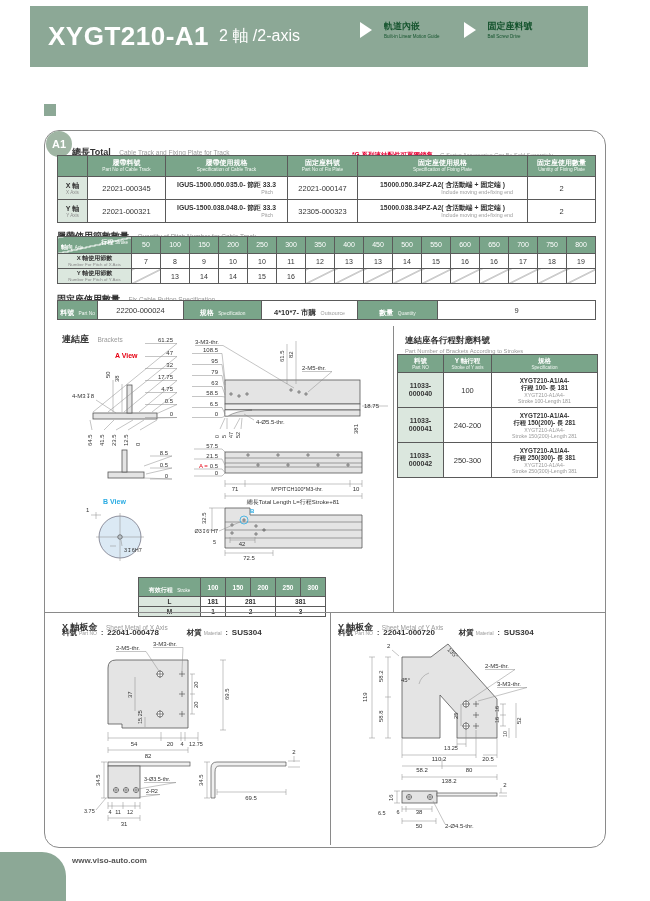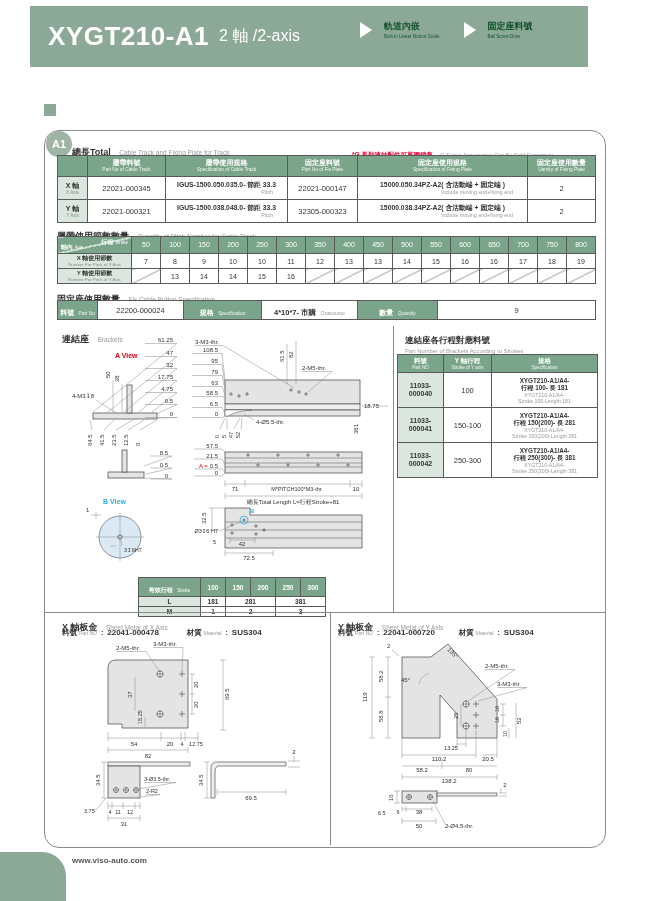--- a/index.html
+++ b/index.html
@@ -481,21 +481,21 @@
             <div class="sb">行程 100- 長 181</div>
             <div class="sg">XYGT210-A1/A4-</div>
             <div class="sg">Stroke 100-Length 181</div>
           </td>
     </tr>
     <tr style="height:35px">
       <td class="lg">
             <div class="pn">11033-</div>
             <div class="pn">000041</div>
           </td>
-      <td class="num">150-100</td>
+      <td class="num">240-200</td>
       <td>
             <div class="sb">XYGT210-A1/A4-</div>
             <div class="sb">行程 150(200)- 長 281</div>
             <div class="sg">XYGT210-A1/A4-</div>
             <div class="sg">Stroke 150(200)-Length 281</div>
           </td>
     </tr>
     <tr style="height:35px">
       <td class="lg">
             <div class="pn">11033-</div>

